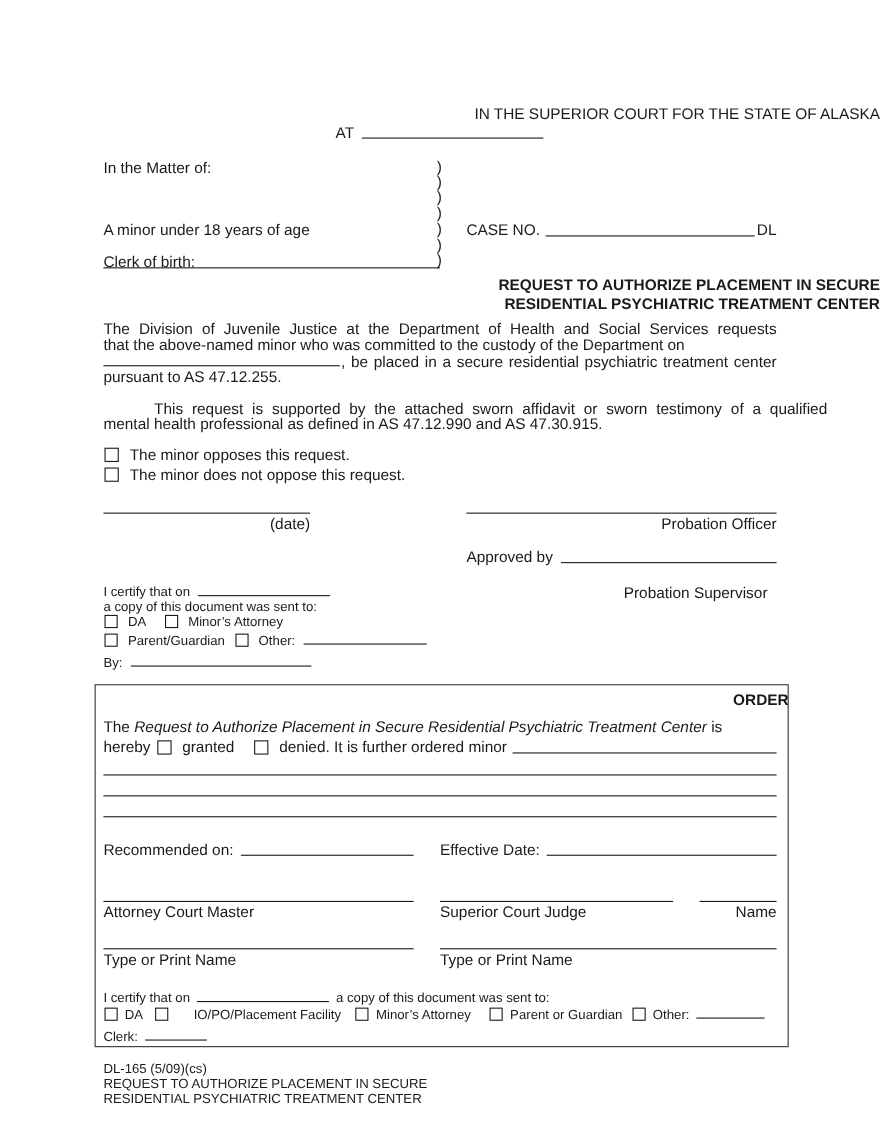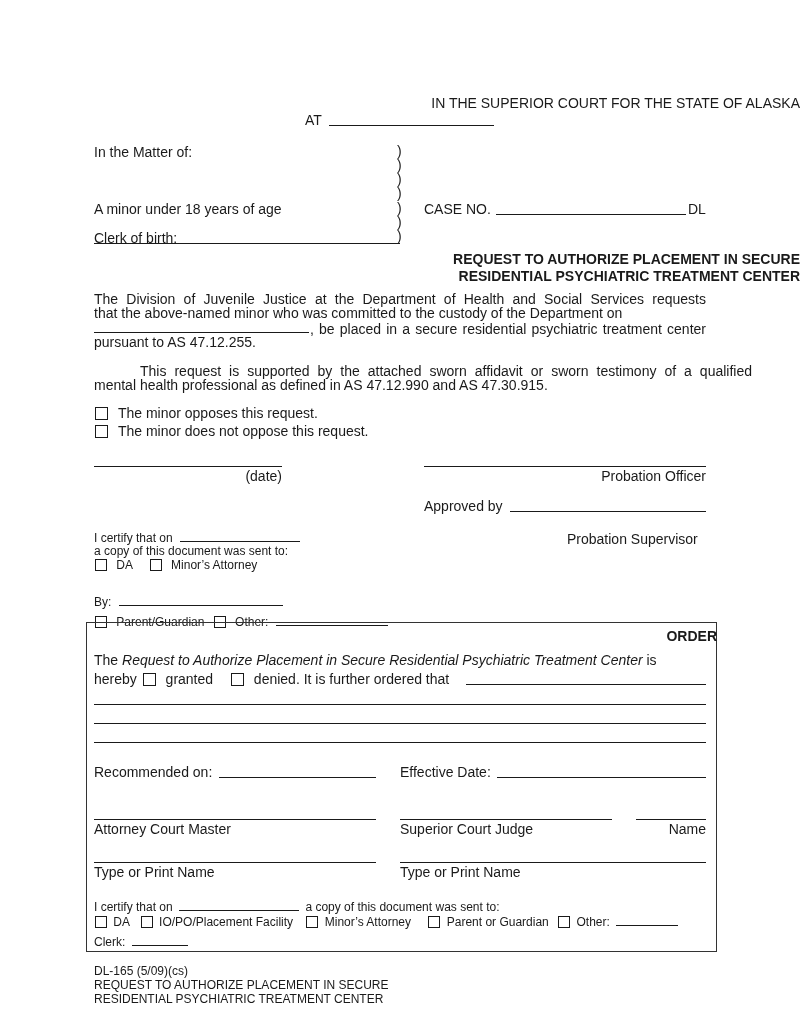--- a/index.html
+++ b/index.html
@@ -83,21 +83,21 @@
   <span>I certify that on</span>
   <span class="blank" style="width:120px;margin-left:4px;"></span>
 </div>
 <div class="abs small" style="left:94px;top:545px;">a copy of this document was sent to:</div>
 <div class="abs small" style="left:95px;top:559px;">
   <span class="cb sm"></span>
   <span style="margin-left:6px;">DA</span>
   <span class="cb sm" style="margin-left:14px;"></span>
   <span style="margin-left:6px;">Minor’s Attorney</span>
 </div>
-<div class="abs small" style="left:95px;top:574px;margin-top:40px;">
+<div class="abs small" style="left:95px;top:574px;">
   <span class="cb sm"></span>
   <span style="margin-left:6px;">Parent/Guardian</span>
   <span class="cb sm" style="margin-left:6px;"></span>
   <span style="margin-left:6px;">Other:</span>
   <span class="blank" style="width:112px;margin-left:4px;"></span>
 </div>
 <div class="abs small" style="left:94px;top:594px;">
   <span>By:</span>
   <span class="blank" style="width:164px;margin-left:4px;"></span>
 </div>
@@ -106,21 +106,21 @@
 <div class="abs center bold" style="left:86px;width:631px;top:629px;">ORDER</div>
 
 <div class="abs" style="left:94px;top:653px;">
   <span>The </span><i>Request to Authorize Placement in Secure Residential Psychiatric Treatment Center</i><span> is</span>
 </div>
 <div class="abs" style="left:94px;top:672px;">
   <span>hereby</span>
   <span class="cb" style="margin-left:2px;"></span>
   <span style="margin-left:6px;">granted</span>
   <span class="cb" style="margin-left:14px;"></span>
-  <span style="margin-left:6px;">denied.  It is further ordered that</span>
+  <span style="margin-left:6px;">denied.  It is further ordered minor</span>
 </div>
 <div class="line" style="left:466px;width:240px;top:684px;"></div>
 <div class="line" style="left:94px;width:612px;top:704px;"></div>
 <div class="line" style="left:94px;width:612px;top:723px;"></div>
 <div class="line" style="left:94px;width:612px;top:742px;"></div>
 
 <div class="abs" style="left:94px;top:765px;">Recommended on:</div>
 <div class="line" style="left:219px;width:157px;top:777px;"></div>
 <div class="abs" style="left:400px;top:765px;">Effective Date:</div>
 <div class="line" style="left:497px;width:209px;top:777px;"></div>
@@ -139,21 +139,21 @@
 
 <div class="abs small" style="left:94px;top:899px;">
   <span>I certify that on</span>
   <span class="blank" style="width:120px;margin-left:3px;"></span>
   <span style="margin-left:3px;">a copy of this document was sent to:</span>
 </div>
 <div class="abs small" style="left:95px;top:914px;">
   <span class="cb sm"></span>
   <span style="margin-left:3px;">DA</span>
   <span class="cb sm" style="margin-left:8px;"></span>
-  <span style="margin-left:3px;">IO/PO/Placement Facility</span>
+  <span style="margin-left:20px;">IO/PO/Placement Facility</span>
   <span class="cb sm" style="margin-left:10px;"></span>
   <span style="margin-left:3px;">Minor’s Attorney</span>
   <span class="cb sm" style="margin-left:14px;"></span>
   <span style="margin-left:3px;">Parent or Guardian</span>
   <span class="cb sm" style="margin-left:6px;"></span>
   <span style="margin-left:3px;">Other:</span>
   <span class="blank" style="width:62px;margin-left:3px;"></span>
 </div>
 <div class="abs small" style="left:94px;top:934px;">
   <span>Clerk:</span>

